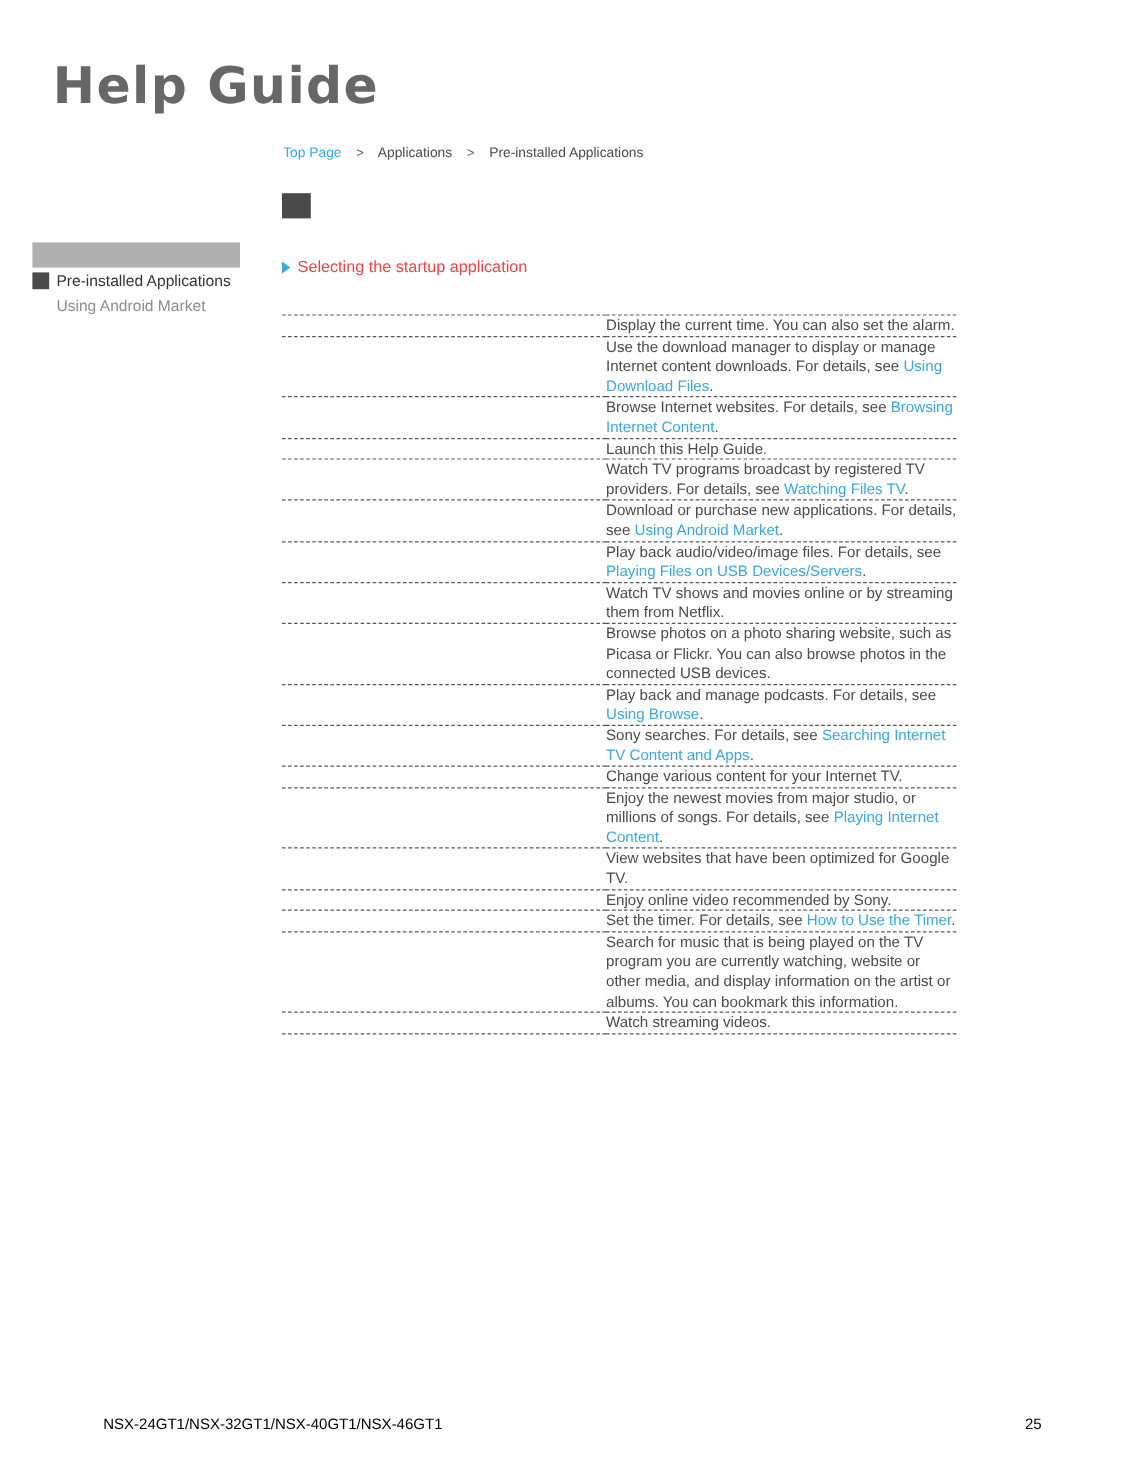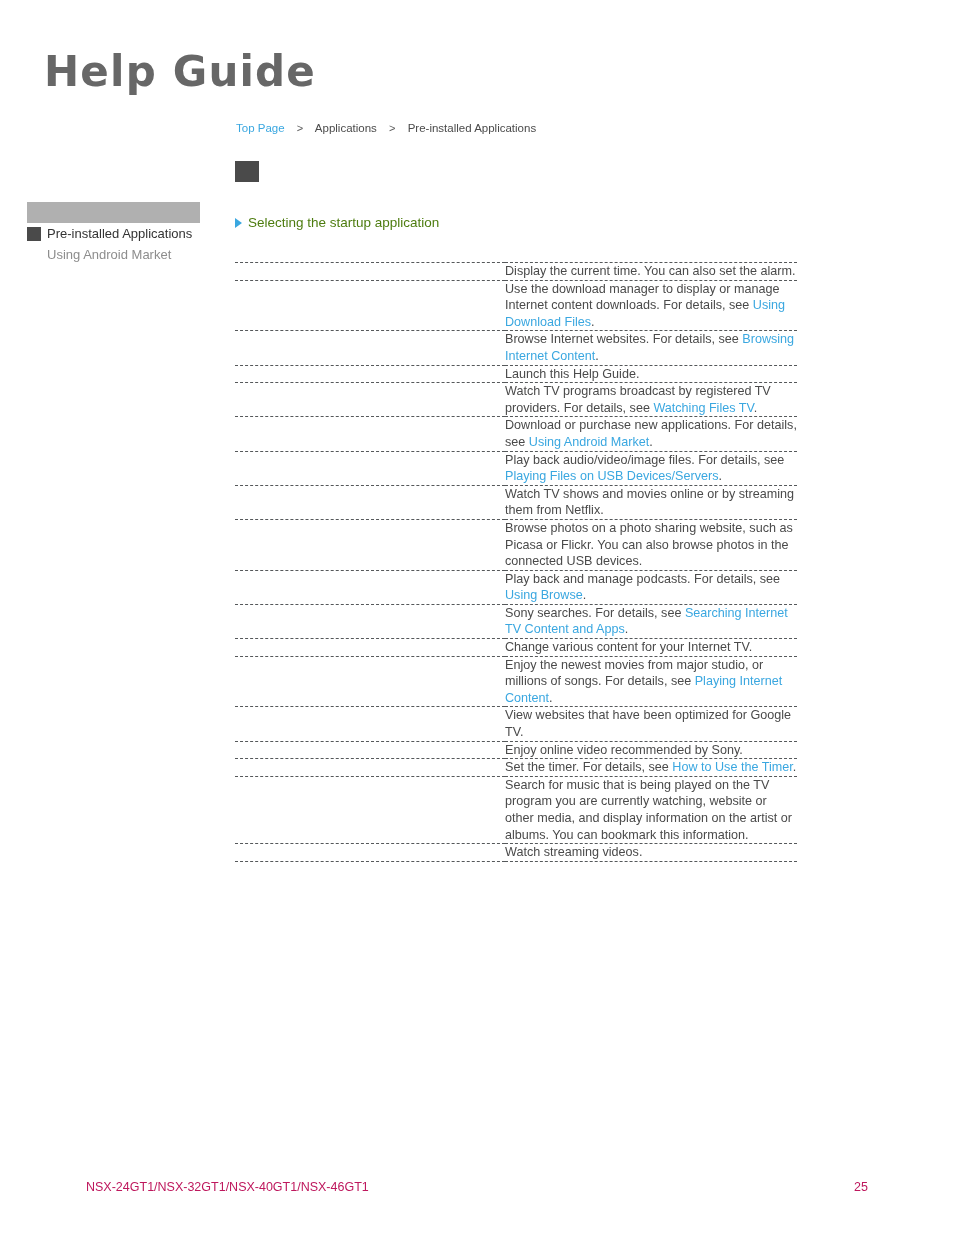--- a/index.html
+++ b/index.html
@@ -120,21 +120,21 @@
     width: 0;
     height: 0;
     border-left: 7px solid #3aa7e0;
     border-top: 5px solid transparent;
     border-bottom: 5px solid transparent;
     margin-top: 4px;
     margin-right: 6px;
     flex: 0 0 auto;
   }
   #startup-link {
-    color: #4d7c0f;
+    color: #ef4444;
     font-size: 13.5px;
     line-height: 18px;
     text-decoration: none;
     white-space: nowrap;
   }
 
   
   #app-table {
     margin-top: 30px;
     width: 562px;
@@ -171,21 +171,21 @@
   
   #footer {
     position: absolute;
     left: 86px;
     right: 86px;
     top: 1180px;
     display: flex;
     justify-content: space-between;
     align-items: baseline;
     font-size: 12.5px;
-    color: #be185d;
+    color: #000000;
   }
   #footer-models { white-space: nowrap; }
   #footer-page { white-space: nowrap; margin-left: 39px; }
 </style>
 </head>
 <body>
 
 <div id="page-header">
   <div id="help-guide-title">Help Guide</div>
 </div>

